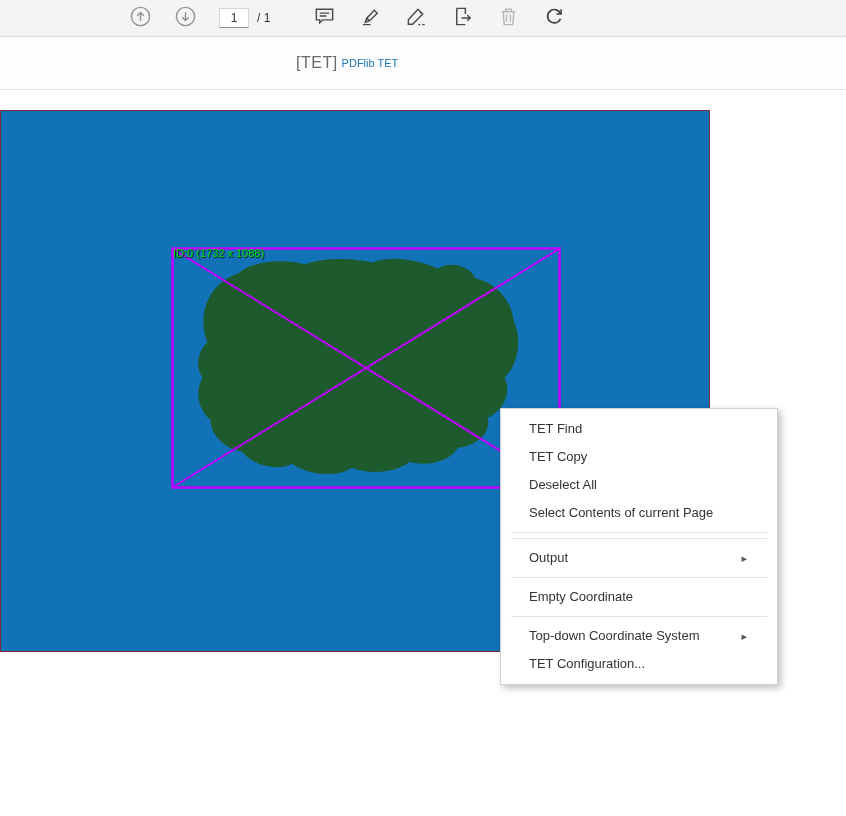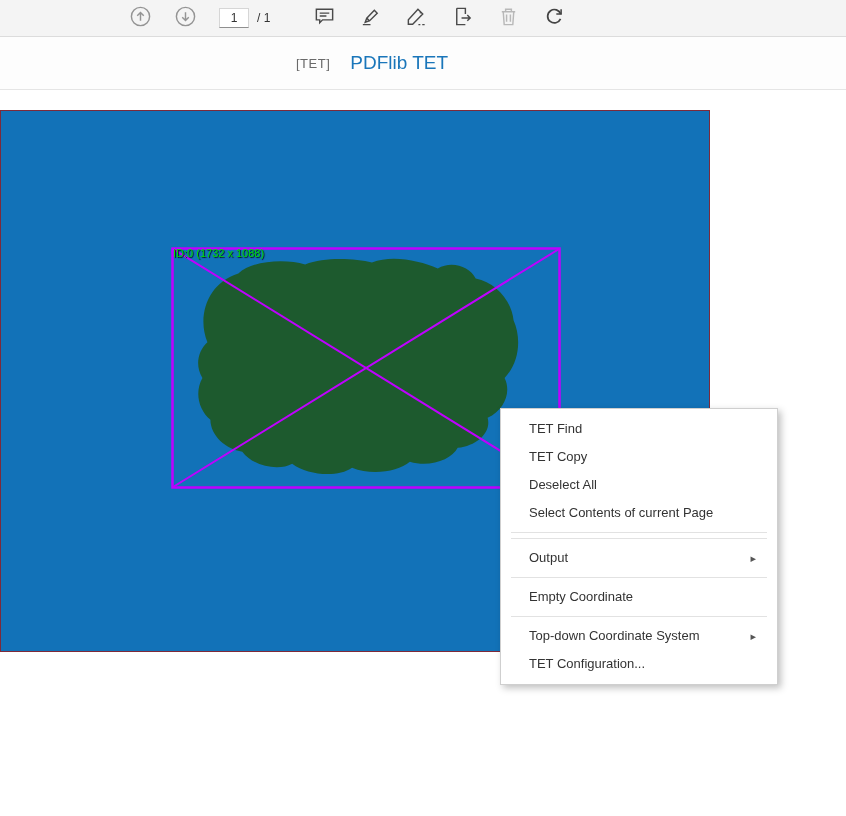--- a/index.html
+++ b/index.html
@@ -15,40 +15,40 @@
   .tb-gap-i { width:18px; }
   .pagenum-wrap { display:flex; align-items:center; margin-left:20px; }
   .pagenum-input { width:30px; height:20px; text-align:center; font-size:12px; color:#333;
                    background:#fff; border:1px solid #d6d6d6; border-bottom:1px solid #8f8f8f;
                    font-family:"Liberation Sans",sans-serif; }
   .pagenum-total { font-size:12px; color:#333; margin-left:8px; }
 
   
   .plugin-bar { height:53px; background:#fdfdfd; border-bottom:1px solid #e5e5e5;
                 display:flex; align-items:center; padding-left:296px; }
-  .tet-logo { font-size:13px; color:#6a6a6a; letter-spacing:0.5px; }
-  .tet-title { font-size:19px; color:#1a76ba; margin-left:20px; }
+  .tet-logo { font-size:16px; color:#6a6a6a; letter-spacing:0.5px; }
+  .tet-title { font-size:11px; color:#1a76ba; margin-left:4px; }
 
   
   .doc-area { position:relative; width:846px; height:726px; background:#ffffff; }
 
   .pdf-page { position:absolute; left:0; top:20px; width:710px; height:542px;
               background:#1272b8; border:1px solid #7d2a3a; }
   .page-art { position:absolute; left:0; top:0; width:100%; height:100%; }
 
   .image-sel { position:absolute; left:170px; top:136px; width:390px; height:242px; }
   .image-sel svg { position:absolute; left:0; top:0; width:100%; height:100%; }
   .image-label { position:absolute; left:2px; top:0px; font-size:11px; font-weight:normal;
                  color:#00dd00; text-shadow:1px 1px 1px rgba(0,0,0,0.85); white-space:nowrap; }
 
   
   .ctx-menu { position:absolute; left:500px; top:318px; width:278px; background:#ffffff;
               border:1px solid #cfcfcf; box-shadow:3px 3px 7px rgba(0,0,0,0.25);
               padding:6px 0; z-index:10; }
-  .ctx-item { height:28px; line-height:28px; padding-left:28px; padding-right:5px;
+  .ctx-item { height:28px; line-height:28px; padding-left:28px; padding-right:14px;
               font-size:13px; color:#333333; display:flex; align-items:center;
               justify-content:space-between; cursor:default; white-space:nowrap; }
   .ctx-sep { border-top:1px solid #e2e2e2; margin:5px 10px; }
   .submenu-arrow { color:#555; font-size:11px; margin-right:16px; }
 </style>
 </head>
 <body>
 
 <div class="toolbar">
 

